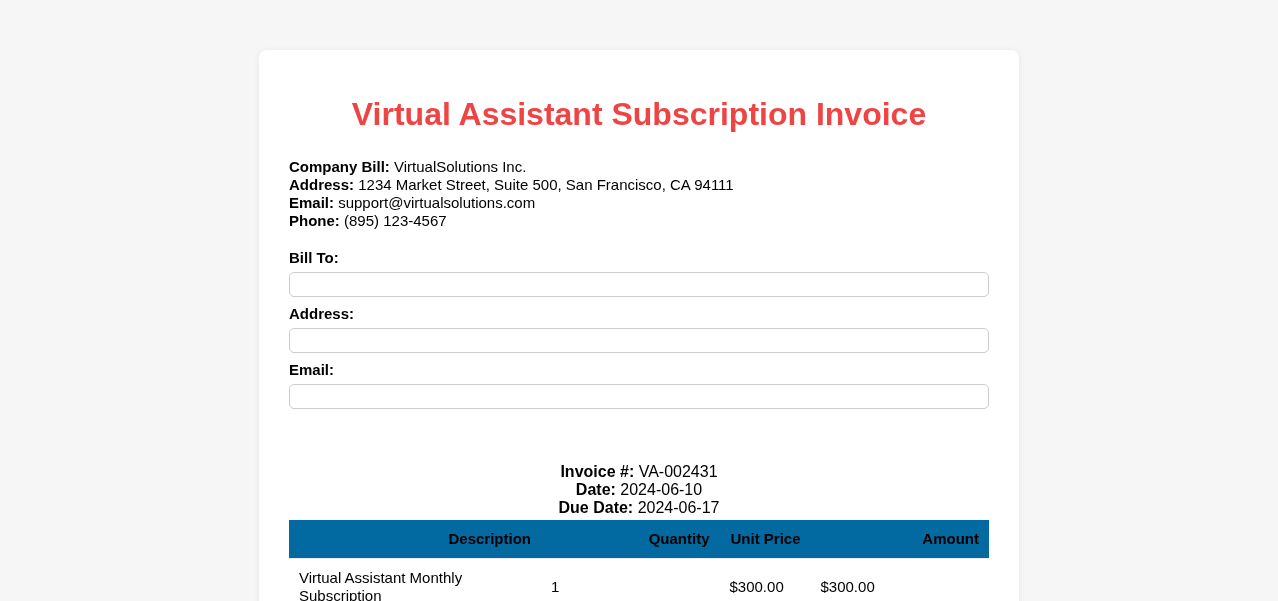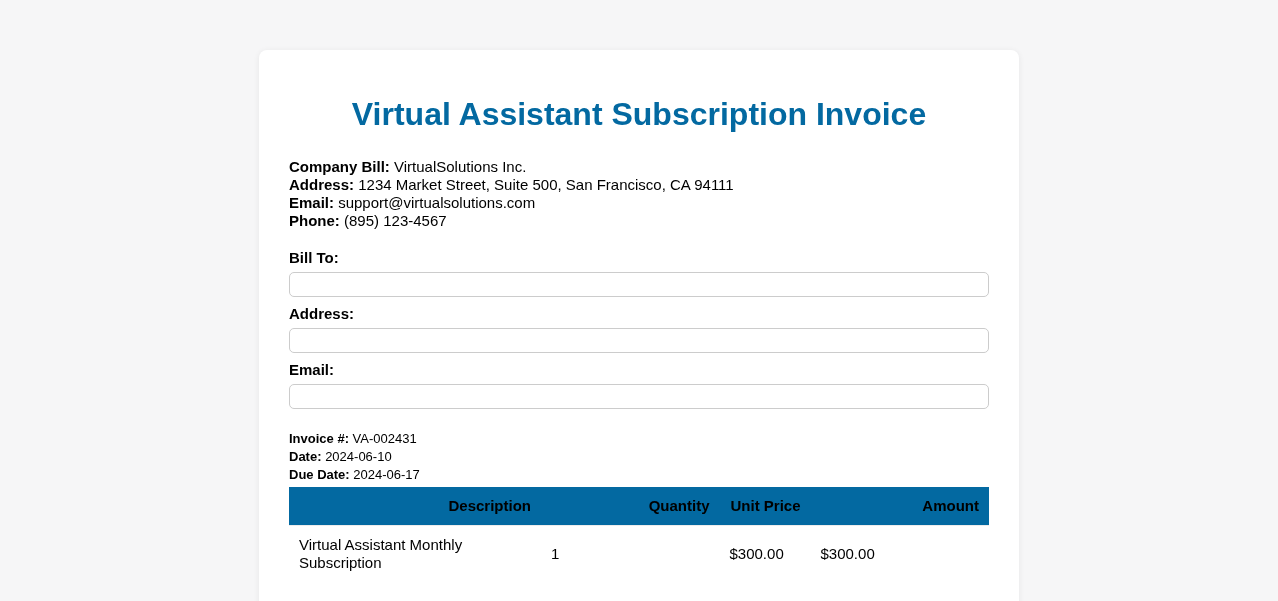--- a/index.html
+++ b/index.html
@@ -19,21 +19,21 @@
     background: #ffffff;
     border-radius: 8px;
     box-shadow: 0 1px 6px rgba(0,0,0,0.07);
     padding: 30px 30px 40px 30px;
     min-height: 760px;
   }
   .page-title {
     font-size: 32px;
     line-height: 37px;
     font-weight: bold;
-    color: #0369a1;
+    color: #ef4444;
     text-align: center;
     margin: 16px 0 25px 0;
   }
   .company-info {
     font-size: 15px;
     line-height: 18px;
   }
   .company-info .line { margin: 0; }
   .label-bold { font-weight: bold; }
   .bill-form { margin-top: 19px; }
@@ -50,23 +50,23 @@
     height: 25px;
     border: 1px solid #cccccc;
     border-radius: 5px;
     padding: 2px 8px;
     font-size: 14px;
     font-family: "Liberation Sans", sans-serif;
     background: #ffffff;
     outline: none;
   }
   .invoice-meta {
-    margin-top: 21px;
-    text-align: left;
-    font-size: 13px;
+    margin-top: 54px;
+    text-align: center;
+    font-size: 16px;
     line-height: 18px;
   }
   .items-table {
     width: 100%;
     margin-top: 3px;
     border-collapse: collapse;
     table-layout: fixed;
     font-size: 15px;
   }
   .items-table th {

